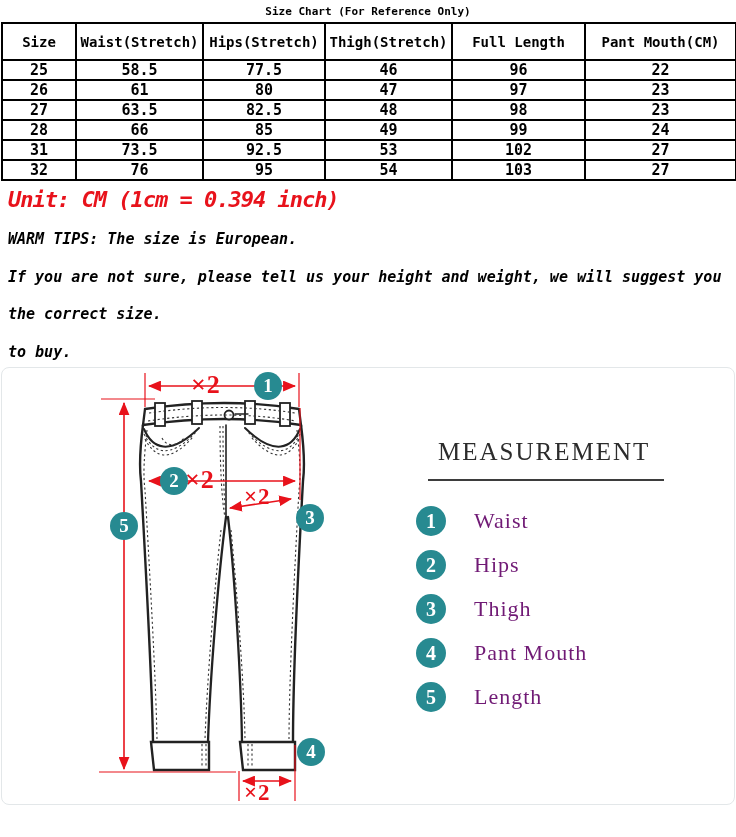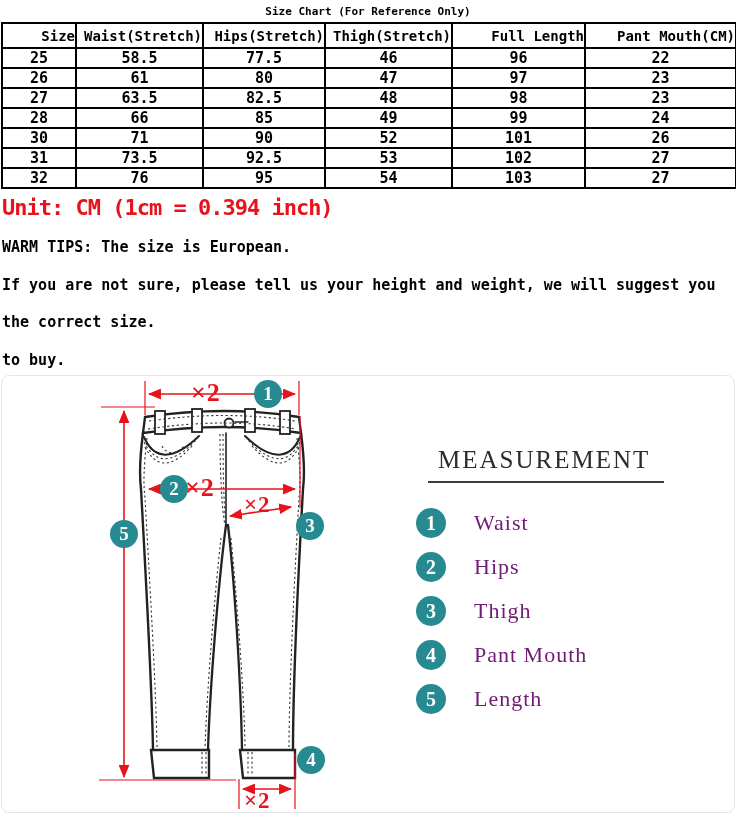--- a/index.html
+++ b/index.html
@@ -10,43 +10,43 @@
   }
   .chart-title {
     text-align:center; font-weight:bold; font-size:11px; padding:5px 0 4px; letter-spacing:0;
   }
   table.size-chart {
     border-collapse:collapse; table-layout:fixed; width:734px; margin-left:1px;
   }
   .size-chart th, .size-chart td {
     border:2px solid #000; padding:0; text-align:center; font-weight:bold; vertical-align:middle;
   }
-  .size-chart th { font-size:14px; height:25px;text-align:right; }
+  .size-chart th { font-size:14px; height:37px; }
   .size-chart td { font-size:15px; height:15px; }
-  .notes { padding:2px 0 0 2px; }
+  .notes { padding:2px 0 0 8px;font-style:italic; }
   .unit-line { color:#e8121b; font-size:22px; font-weight:bold; margin:4px 0 6px; letter-spacing:-1px; }
   .tip-line { font-size:15px; font-weight:bold; line-height:19.5px; white-space:nowrap;margin-top:18px; }
   .diagram {
     position:relative; width:734px; height:438px; margin:5px 0 0 1px;
     border:1px solid #e3e7e9; border-radius:8px;
   }
   .diagram svg { position:absolute; left:0; top:0; }
   .badge {
     position:absolute; width:28px; height:28px; border-radius:50%;
     background:#278a91; color:#fff; text-align:center;
     font:bold 19px/28px "Liberation Serif", serif;
   }
   .x2 {
     position:absolute; color:#e8121b;
     font:bold 26px/30px "Liberation Serif", serif; letter-spacing:1px;
   }
   .x2.small { font-size:23px; line-height:26px; }
   .legend { position:absolute; left:408px; top:70px; width:320px; }
   .legend-title {
-    display:inline-block; margin-left:18px; padding:0 14px 7px 10px;
+    display:inline-block; margin-left:18px; padding:0 14px 13px 10px;
     border-bottom:2px solid #3d3d3d; color:#2c2c2c;
     font:400 25px "Liberation Serif", serif; letter-spacing:2px;
   }
   .legend-items { margin-top:24px; padding-left:6px; }
   .legend-item { display:flex; align-items:center; height:31px; margin-bottom:13px; }
   .badge-s {
     flex:0 0 30px; width:30px; height:30px; border-radius:50%;
     background:#278a91; color:#fff; text-align:center;
     font:bold 20px/30px "Liberation Serif", serif; margin-right:28px;
   }
@@ -101,28 +101,20 @@
       <td>98</td>
       <td>23</td>
     </tr>
     <tr>
       <td>28</td>
       <td>66</td>
       <td>85</td>
       <td>49</td>
       <td>99</td>
       <td>24</td>
-    </tr>
-    <tr>
-      <td>30</td>
-      <td>71</td>
-      <td>90</td>
-      <td>52</td>
-      <td>101</td>
-      <td>26</td>
     </tr>
     <tr>
       <td>31</td>
       <td>73.5</td>
       <td>92.5</td>
       <td>53</td>
       <td>102</td>
       <td>27</td>
     </tr>
     <tr>

